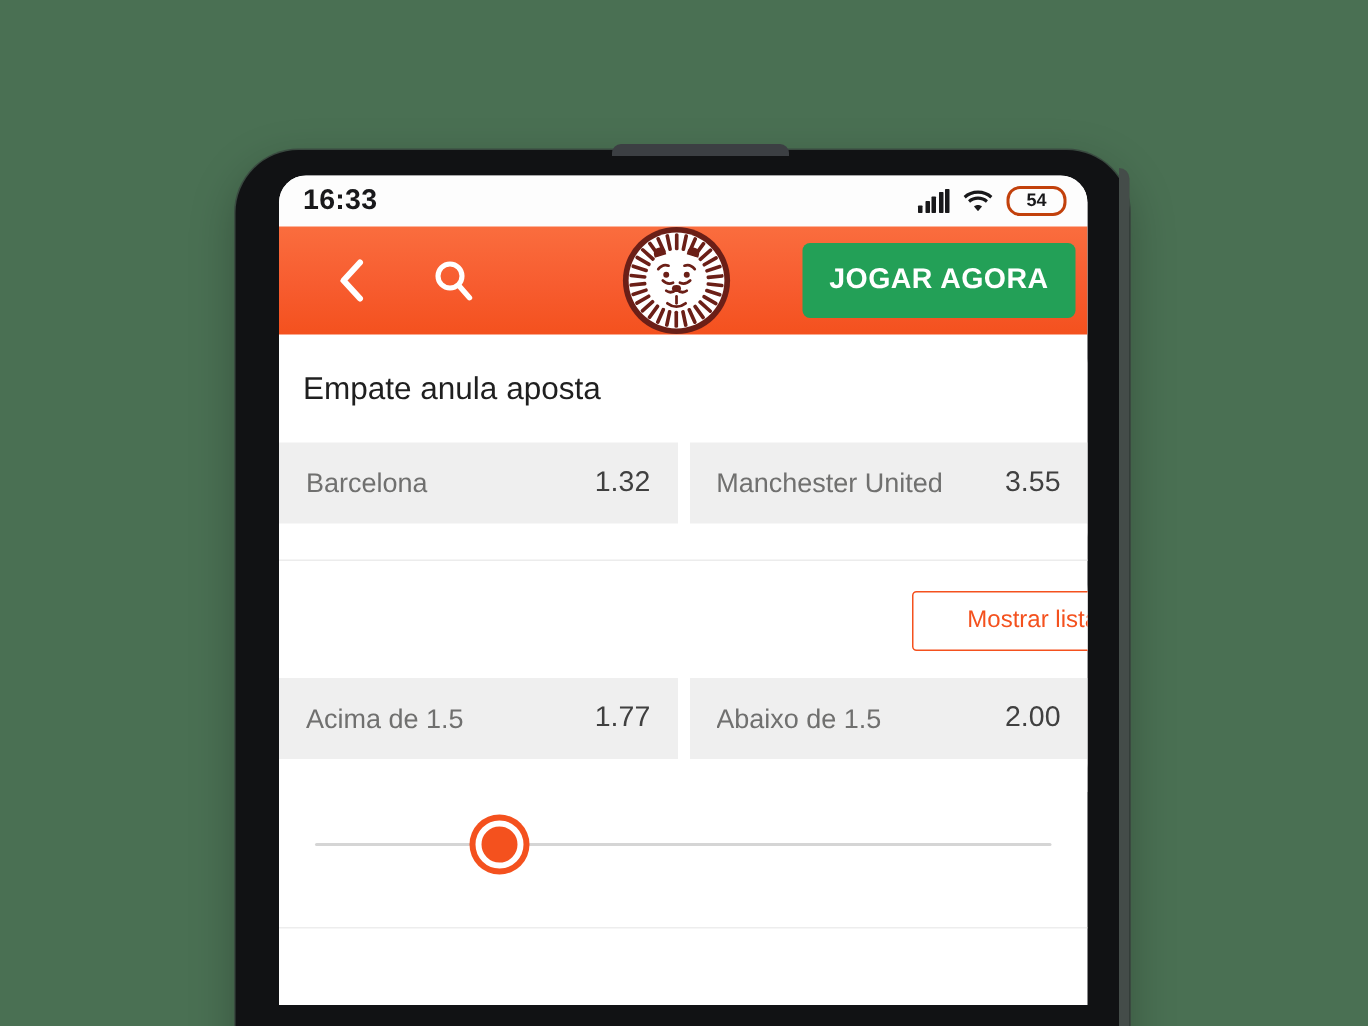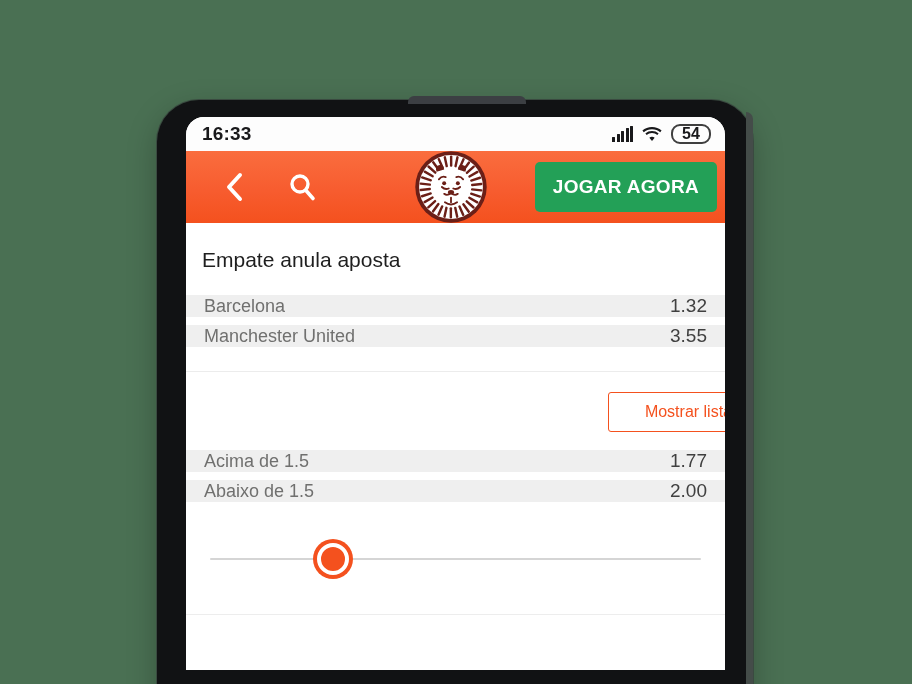--- a/index.html
+++ b/index.html
@@ -92,23 +92,23 @@
     width: 3px;
     background: #19191b;
     border-radius: 0.5px;
   }
   .signal-bars i:nth-child(1) { height: 5px; }
   .signal-bars i:nth-child(2) { height: 8px; }
   .signal-bars i:nth-child(3) { height: 11px; }
   .signal-bars i:nth-child(4) { height: 14px; }
   .signal-bars i:nth-child(5) { height: 16px; }
   .battery-pill {
-    border: 2px solid #404040;
+    border: 2px solid #c2410c;
     border-radius: 9px;
-    font-size: 16px;
+    font-size: 12px;
     font-weight: bold;
     color: #19191b;
     padding: 0px 7px 1px 7px;
     line-height: 15px;
     min-width: 22px;
     text-align: center;
   }
 
   
   .app-header {
@@ -177,21 +177,20 @@
     border-radius: 3px;
     font-size: 16px;
     font-family: "Liberation Sans", sans-serif;
     padding: 10px 36px;
     white-space: nowrap;
   }
   .odds-row {
     display: flex;
     gap: 8px;
     padding: 0 0 0 0;
-    flex-direction: column;
   }
   .odds-cell {
     background: #efefef;
     height: 54px;
     display: flex;
     align-items: center;
     justify-content: space-between;
     padding: 0 18px;
     box-sizing: border-box;
     flex: 1 1 0;

